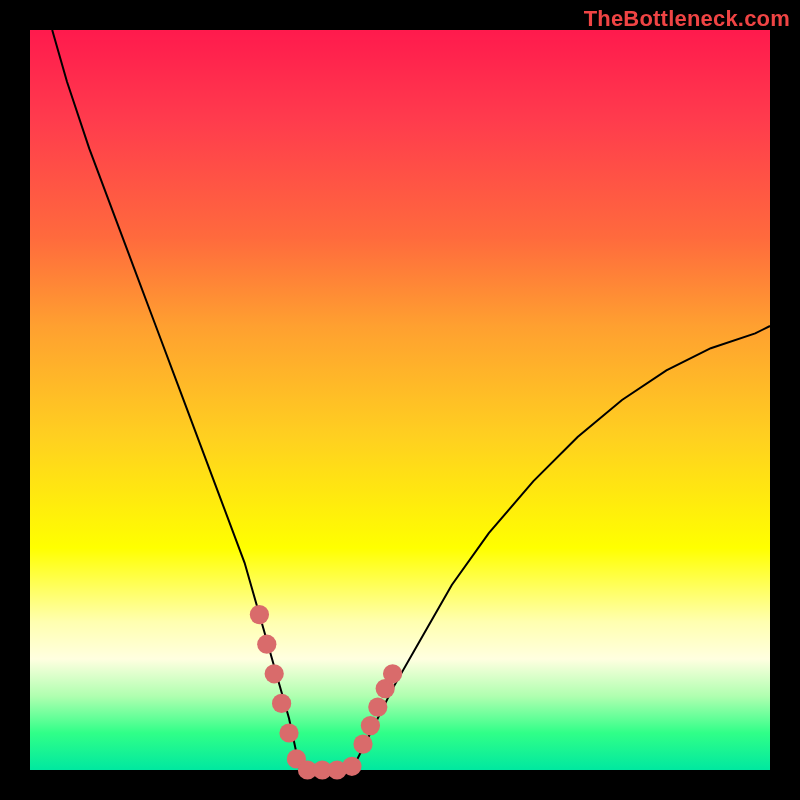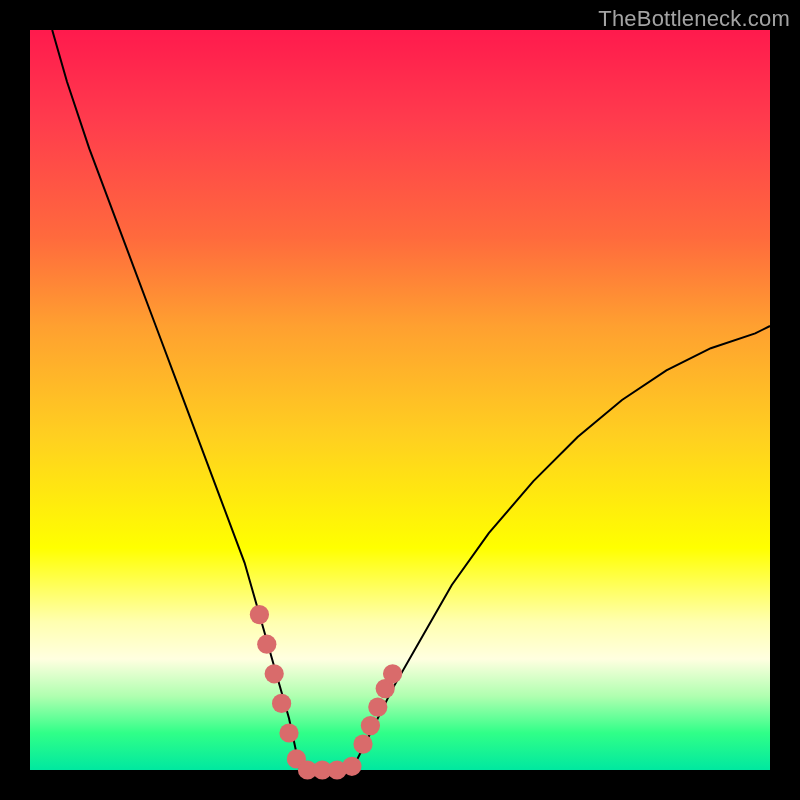--- a/index.html
+++ b/index.html
@@ -28,22 +28,22 @@
       #b0ffb0 90%,
       #30ff88 95%,
       #00e8a0 100%);
   }
   .watermark {
     position: absolute;
     top: 6px;
     right: 10px;
     font-family: Arial, Helvetica, sans-serif;
     font-size: 22px;
-    font-weight: 400;
-    color: #a3a3a3;
+    font-weight: 700;
+    color: #ef4444;
     letter-spacing: 0.2px;
     user-select: none;
   }
   svg.curve {
     position: absolute;
     left: 0; top: 0;
     width: 740px; height: 740px;
     overflow: visible;
   }
   .ink { stroke: #000; stroke-width: 2; fill: none; }

